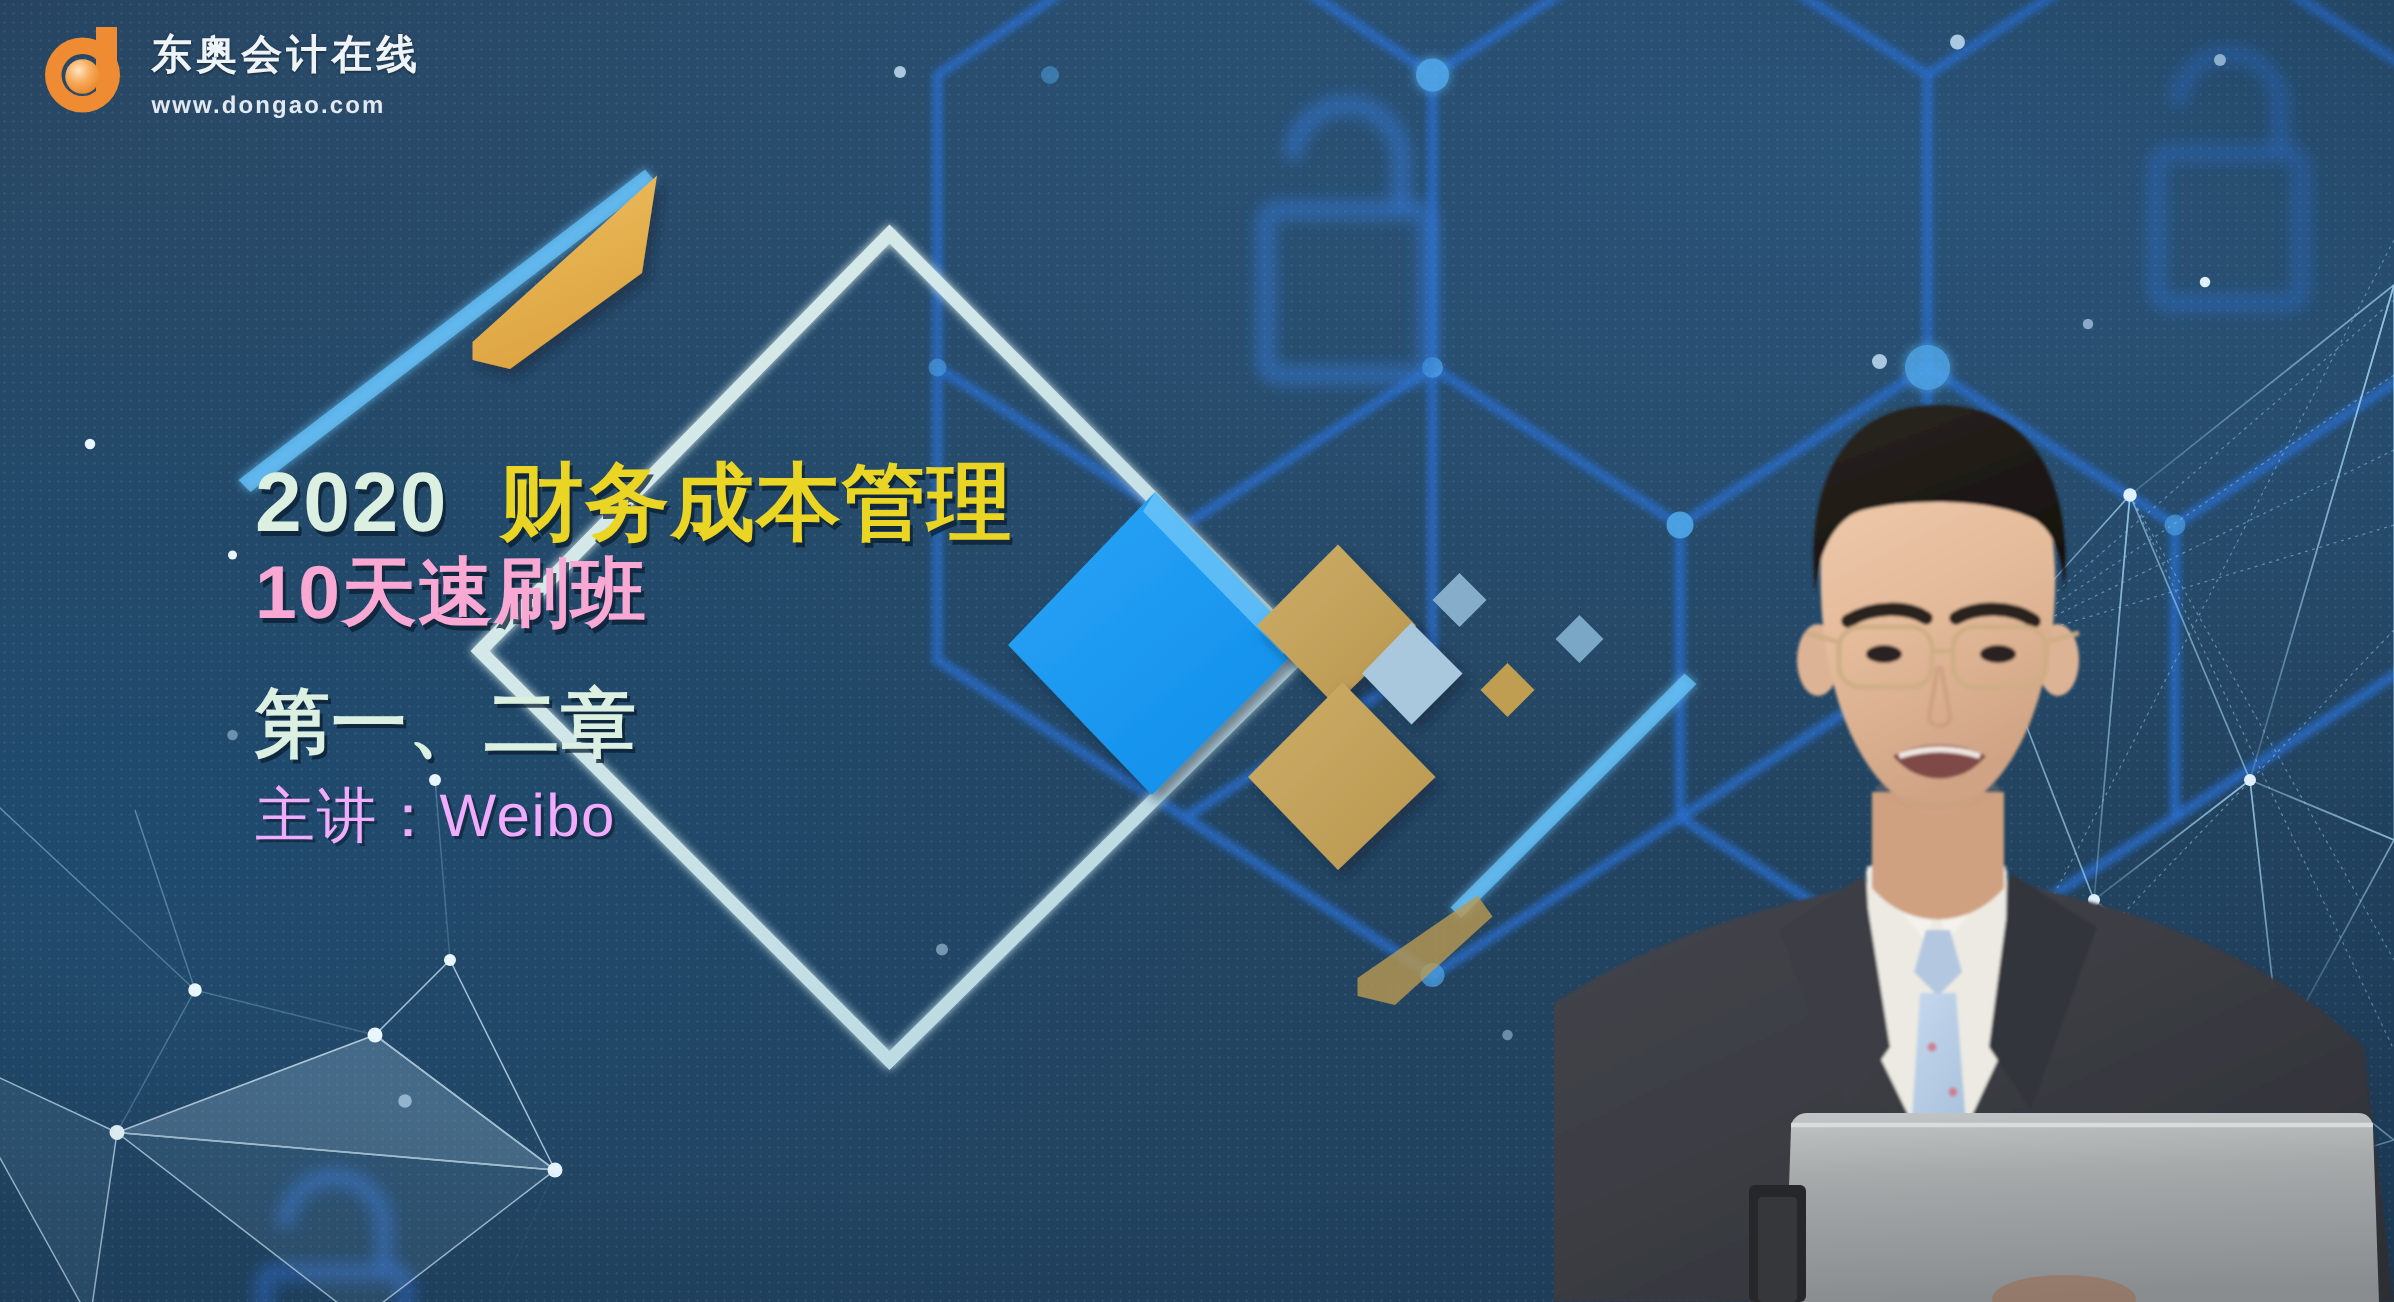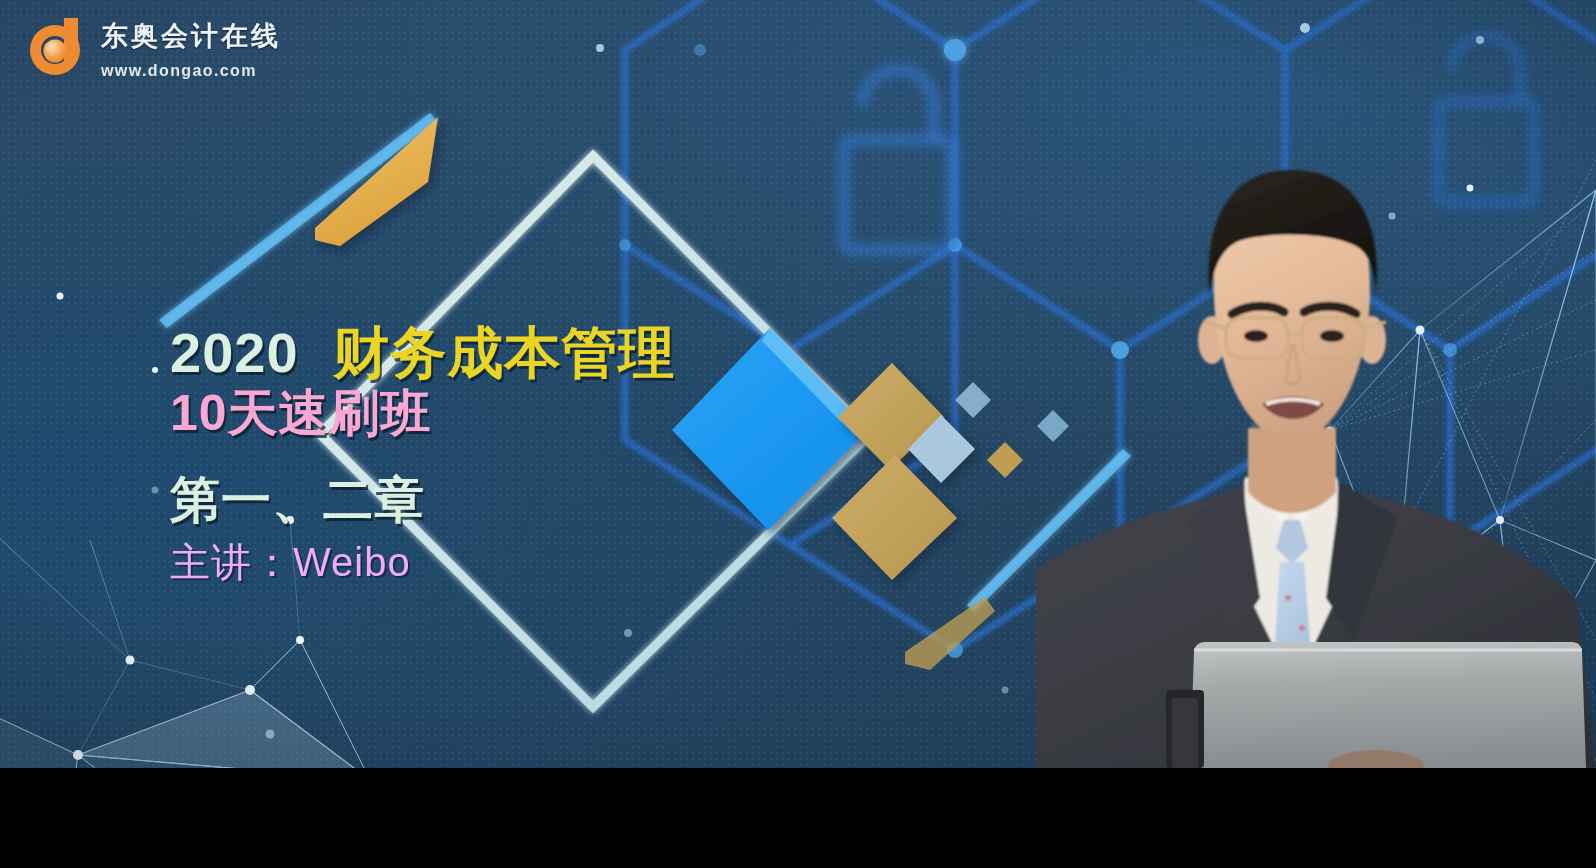--- a/index.html
+++ b/index.html
@@ -1,18 +1,18 @@
 <!DOCTYPE html>
 <html><head>
 <meta charset="utf-8">
 <style>
   html,body{margin:0;padding:0;background:#000;}
   *{box-sizing:border-box;}
   .stage{
-    position:relative;width:1596px;height:768px;overflow:hidden;
+    position:relative;width:1596px;height:868px;overflow:hidden;
     font-family:"Liberation Sans","DejaVu Sans",sans-serif;
     background:#24455f;
   }
   
   .bg-base{position:absolute;inset:0;
     background:
       radial-gradient(120% 90% at 78% 12%, #2a5378 0%, rgba(42,83,120,0) 60%),
       radial-gradient(90% 80% at 6% 62%, #1f4a6e 0%, rgba(31,74,110,0) 62%),
       linear-gradient(160deg,#2a4a68 0%,#264762 38%,#1f3f5c 100%);
   }
@@ -28,21 +28,21 @@
   .logo-mark{position:relative;width:66px;height:68px;flex:none;}
   .logo-text{display:flex;flex-direction:column;gap:3px;padding-top:2px;}
   .logo-cn{font-size:27px;font-weight:700;color:#eef3f8;letter-spacing:3px;
     text-shadow:0 1px 2px rgba(0,0,0,.5);line-height:1;}
   .logo-url{font-size:16px;font-weight:700;color:#e2e9f0;letter-spacing:1.4px;line-height:1;margin-top:10px;}
 
   
   .deco{position:absolute;inset:0;}
 
   
-  .titleblk{position:absolute;left:170px;top:324px;width:620px;}
+  .titleblk{position:absolute;left:170px;top:306px;width:620px;}
   .t-row1{font-size:56px;font-weight:700;line-height:1.04;white-space:nowrap;
     letter-spacing:1px;}
   .t-year{color:#dcf0e2;text-shadow:2px 3px 0 rgba(10,30,48,.75);}
   .t-subj{color:#ead524;text-shadow:2px 3px 0 rgba(10,30,48,.75);margin-left:18px;}
   .t-row2{font-size:50px;font-weight:700;color:#f9a8d4;line-height:1.26;
     letter-spacing:1px;white-space:nowrap;text-shadow:2px 3px 0 rgba(10,30,48,.75);}
   .t-row3{font-size:50px;font-weight:700;color:#dcf0e2;line-height:1.26;
     letter-spacing:1px;white-space:nowrap;text-shadow:2px 3px 0 rgba(10,30,48,.75);margin-top:24px;}
   .t-row4{font-size:40px;font-weight:400;color:#f0abfc;line-height:1.5;
     letter-spacing:1px;white-space:nowrap;text-shadow:2px 2px 0 rgba(10,30,48,.6);}

